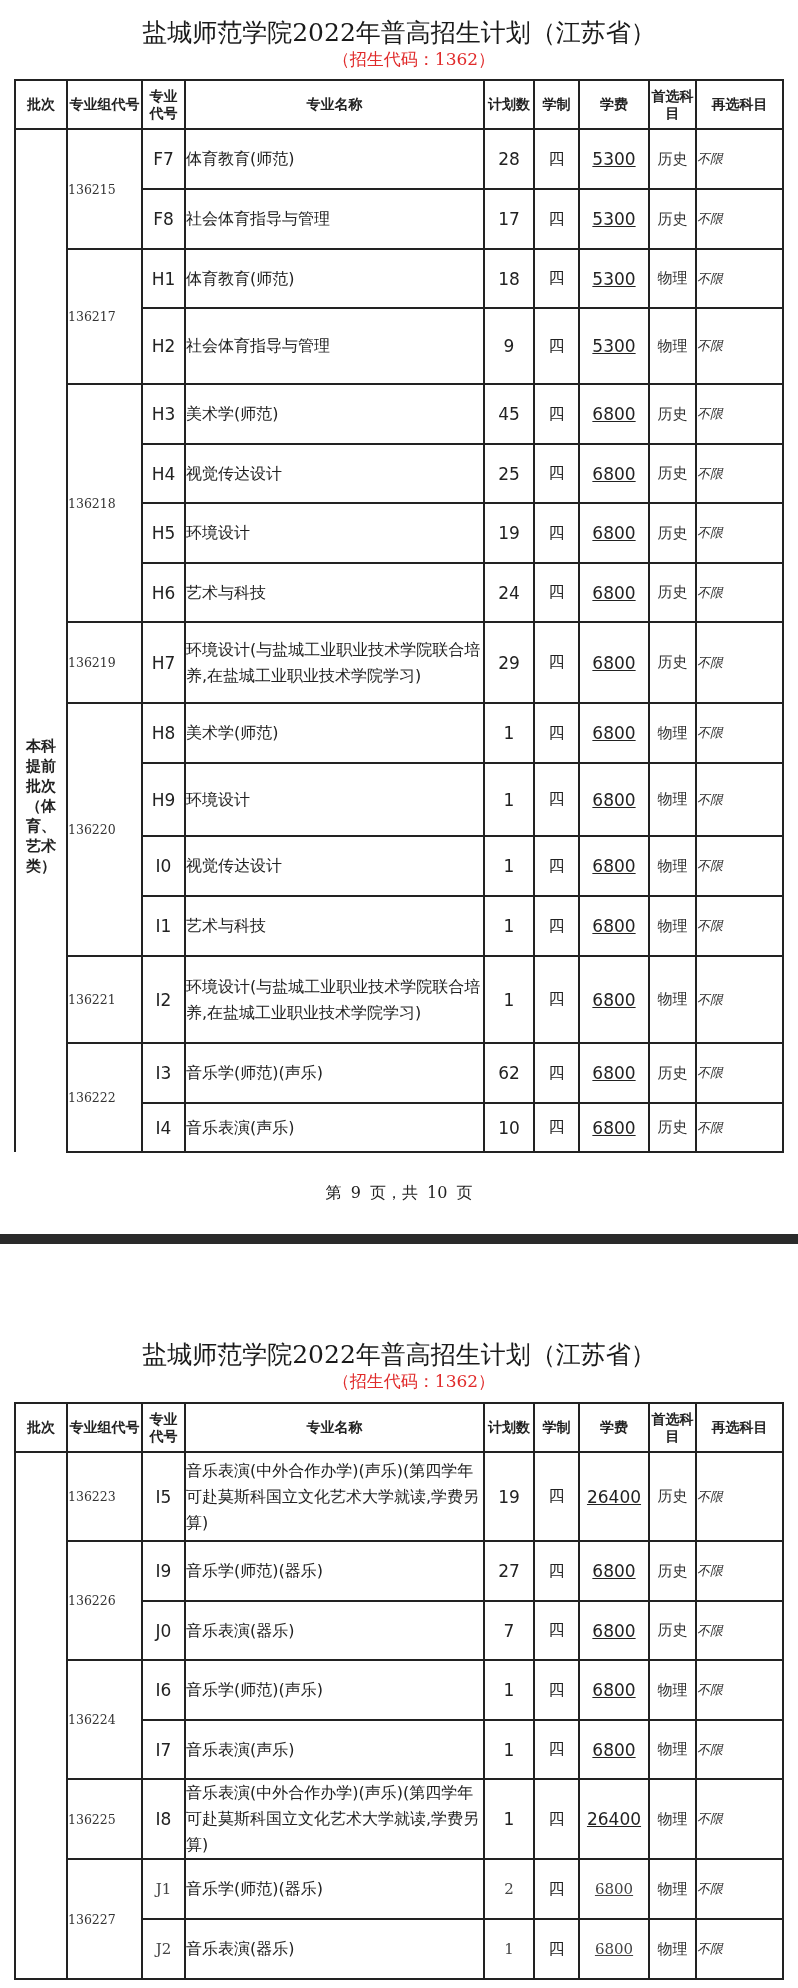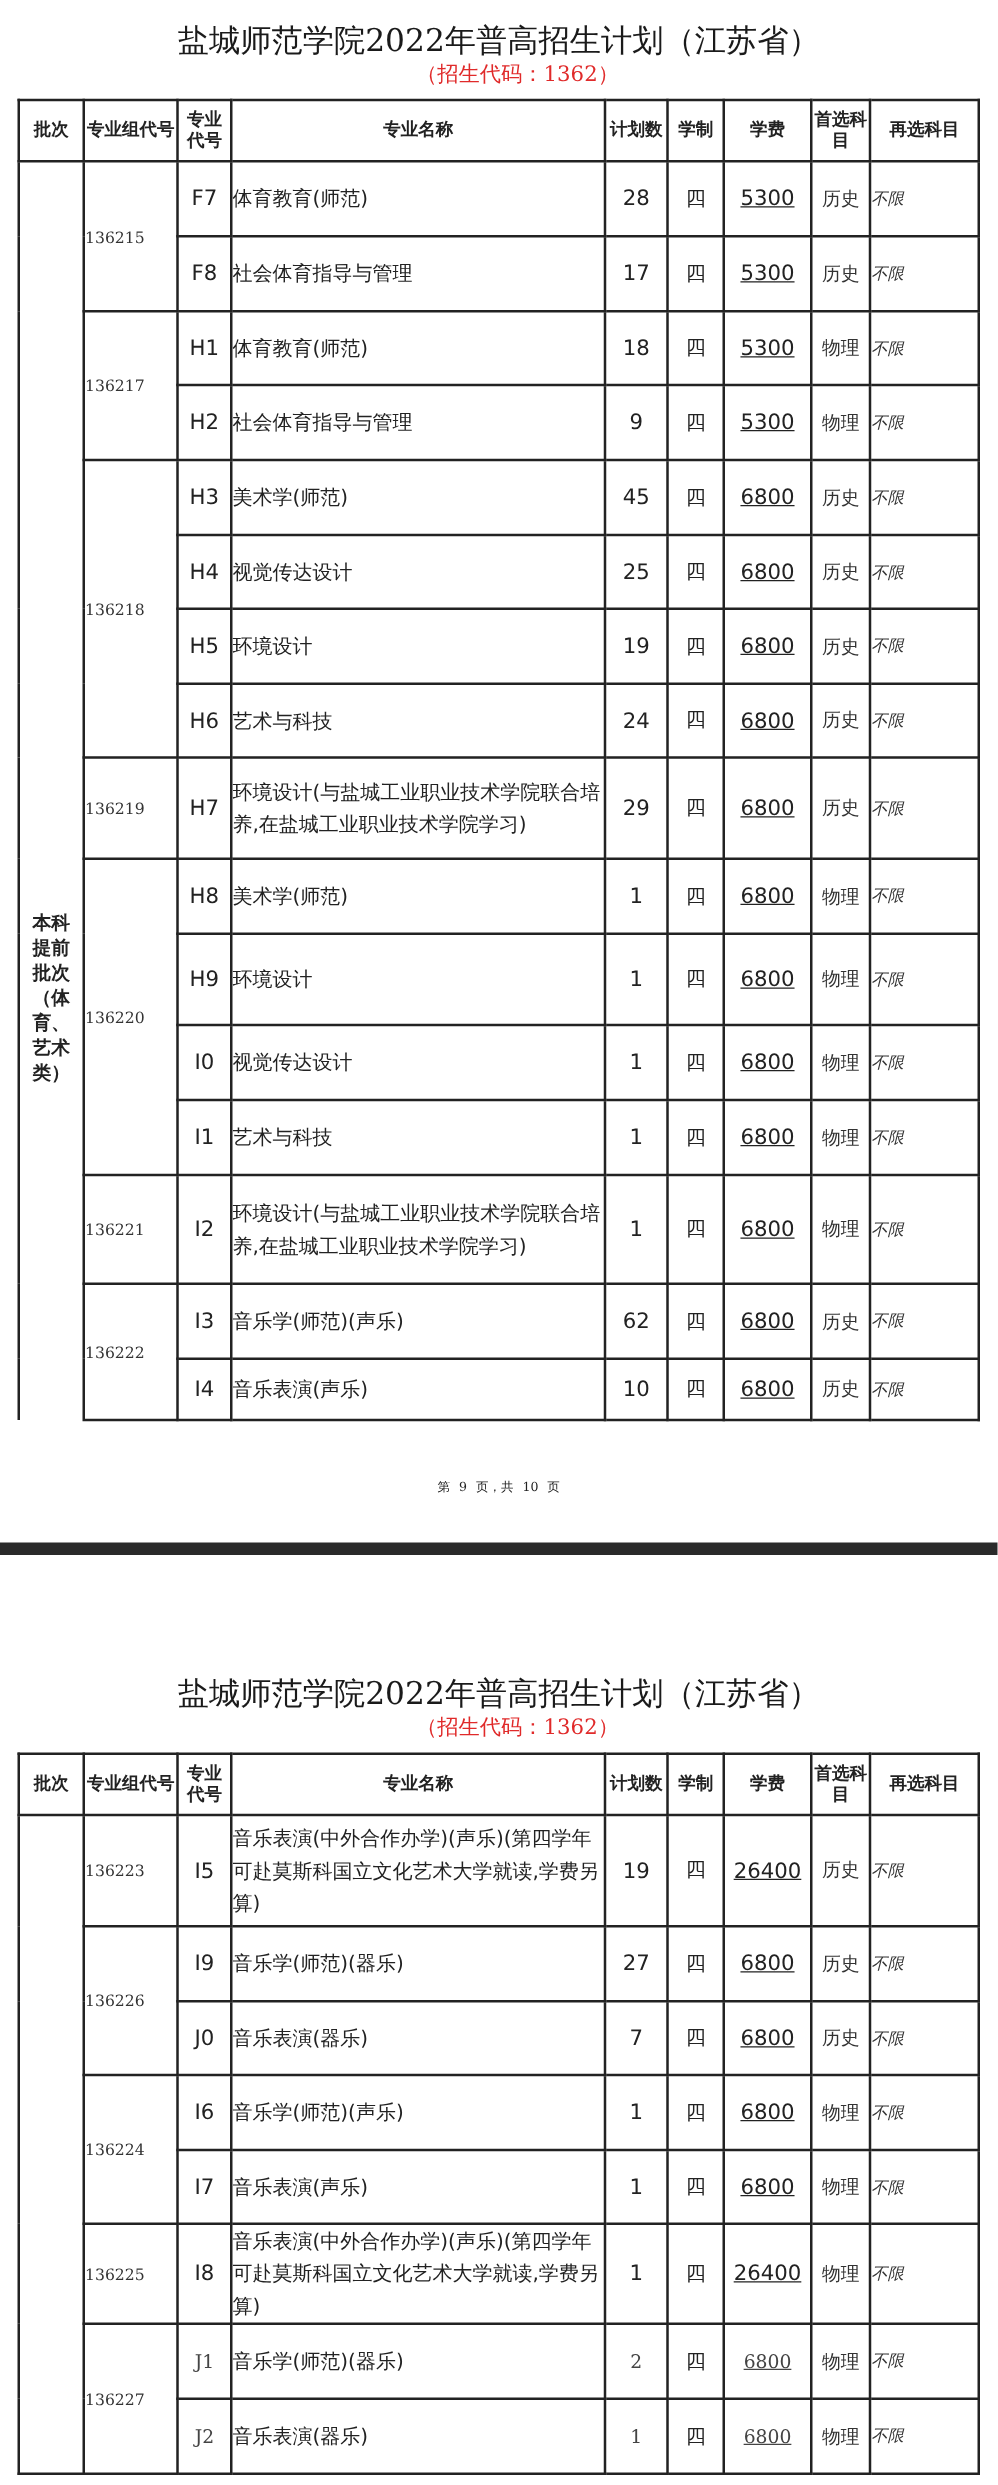--- a/index.html
+++ b/index.html
@@ -24,21 +24,21 @@
              text-align: left; padding-left: 2px; }
   td.code { font-size: 17px; text-align: center; color: #222; }
   td.name { font-size: 16px; line-height: 26px; text-align: left; padding-left: 4px; color: #222; }
   td.num { font-size: 17px; text-align: center; color: #222; }
   td.dur { font-family: "DejaVu Serif", "Liberation Serif", serif; font-size: 16px; text-align: center; color: #222; }
   td.fee { font-size: 17px; text-align: center; color: #222; text-decoration: underline; }
   td.first { font-family: "DejaVu Serif", "Liberation Serif", serif; font-size: 15px; text-align: center; color: #333; }
   td.second { font-size: 13px; text-align: left; padding-left: 3px; color: #333; font-style: italic; }
   td.serif { font-family: "DejaVu Serif", "Liberation Serif", serif; color: #444; font-size: 15px; }
   .page-number { position: absolute; left: 0; width: 798px; text-align: center;
-                 font-family: "DejaVu Serif", "Liberation Serif", serif; font-size: 10px; color: #222;
+                 font-family: "DejaVu Serif", "Liberation Serif", serif; font-size: 16px; color: #222;
                  word-spacing: 4px; }
   .separator { position: absolute; left: 0; width: 798px; height: 10px; background: #2a2a2a; }
   .batch-open-bottom { border-bottom: none !important; }
 </style>
 </head>
 <body>
 
 <div class="page" style="top:0;height:1232px;">
   <div class="title" style="top:16px;">盐城师范学院2022年普高招生计划（江苏省）</div>
   <div class="subtitle" style="top:48px;">（招生代码：1362）</div>
@@ -94,21 +94,21 @@
       <tr style="height:59px;">
         <td class="group" rowspan="2">136217</td>
         <td class="code">H1</td>
         <td class="name">体育教育(师范)</td>
         <td class="num">18</td>
         <td class="dur">四</td>
         <td class="fee">5300</td>
         <td class="first">物理</td>
         <td class="second">不限</td>
       </tr>
-      <tr style="height:60px;margin-top:20px;">
+      <tr style="height:76px;margin-top:20px;">
         <td class="code">H2</td>
         <td class="name">社会体育指导与管理</td>
         <td class="num">9</td>
         <td class="dur">四</td>
         <td class="fee">5300</td>
         <td class="first">物理</td>
         <td class="second">不限</td>
       </tr>
 
       <tr style="height:60px;">

